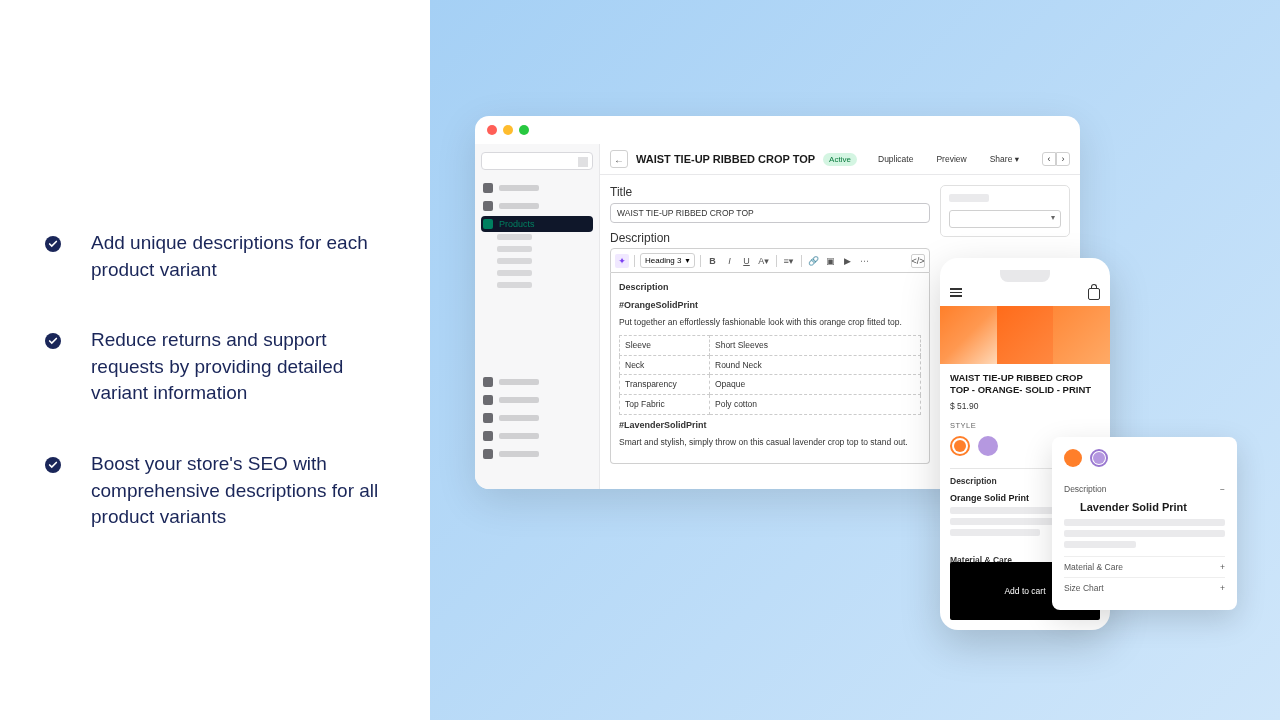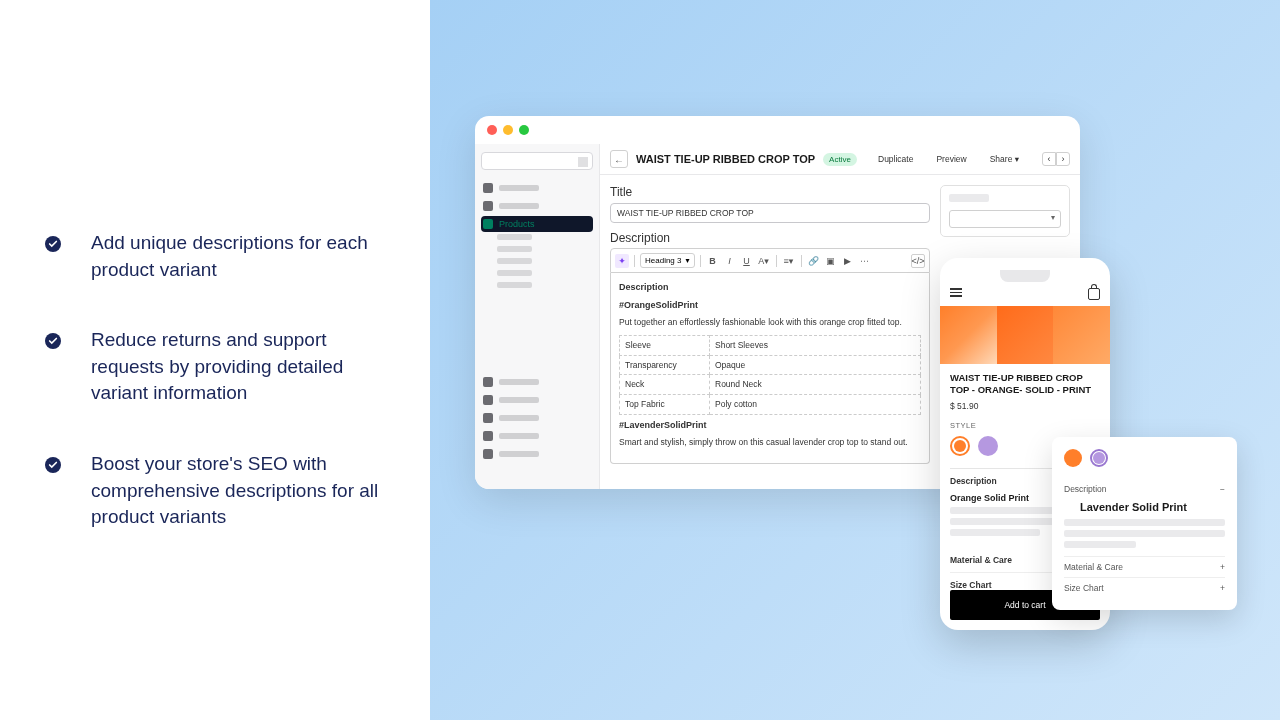--- a/index.html
+++ b/index.html
@@ -78,21 +78,21 @@
 .swatch{width:20px;height:20px;border-radius:50%}
 .swatch.sel{border:2px solid #ff7f2a;padding:2px;background:#ff7f2a;background-clip:content-box}
 .swatch.lav{background:#b598e0}
 .accordion{border-top:1px solid #e5e5e5}
 .acc-row{display:flex;justify-content:space-between;align-items:center;padding:7px 0;font-size:8.5px;color:#333;border-bottom:1px solid #eee}
 .acc-row.open{border-bottom:none}
 .acc-title{font-weight:600}
 .acc-sub{font-size:9px;font-weight:600;color:#1a1a1a;padding-bottom:4px}
 .ph-lines{padding-bottom:8px}
 .ph-line-item{height:7px;background:#eaeaec;border-radius:2px;margin-bottom:4px}
-.ph-cta{position:absolute;bottom:10px;left:10px;right:10px;background:#000;color:#fff;text-align:center;padding:10px;font-size:8.5px;border-radius:2px}
+.ph-cta{position:absolute;bottom:10px;left:10px;right:10px;background:#000;color:#fff;text-align:center;padding:24px;font-size:8.5px;border-radius:2px}
 
 .popup{position:absolute;left:622px;top:437px;width:185px;background:#fff;border-radius:8px;box-shadow:0 10px 30px rgba(0,0,0,0.15);padding:12px}
 .pop-swatches{display:flex;gap:8px;margin-bottom:12px}
 .pop-swatch{width:18px;height:18px;border-radius:50%}
 .pop-swatch.org{background:#ff7f2a}
 .pop-swatch.lav{background:#b598e0;border:2px solid #9977d0;padding:1px;background-clip:content-box}
 .pop-row{display:flex;justify-content:space-between;align-items:center;font-size:8.5px;color:#555;padding:5px 0}
 .pop-sub{font-size:11px;font-weight:700;color:#1a1a1a;margin:2px 16px 6px}
 .pop-lines{margin-bottom:8px}
 .pop-line{height:7px;background:#eaeaec;border-radius:2px;margin-bottom:4px}
@@ -231,26 +231,26 @@
                   <h4>Description</h4>
                   <h4>#OrangeSolidPrint</h4>
                   <p>Put together an effortlessly fashionable look with this orange crop fitted top.</p>
                   <table>
                     <tbody>
                     <tr>
                           <td>Sleeve</td>
                           <td>Short Sleeves</td>
                         </tr>
                     <tr>
+                          <td>Neck</td>
+                          <td>Round Neck</td>
+                        </tr>
+                    <tr>
                           <td>Transparency</td>
                           <td>Opaque</td>
-                        </tr>
-                    <tr>
-                          <td>Neck</td>
-                          <td>Round Neck</td>
                         </tr>
                     <tr>
                           <td>Top Fabric</td>
                           <td>Poly cotton</td>
                         </tr>
                   </tbody>
                     </table>
                   <h4>#LavenderSolidPrint</h4>
                   <p>Smart and stylish, simply throw on this casual lavender crop top to stand out.</p>
 

